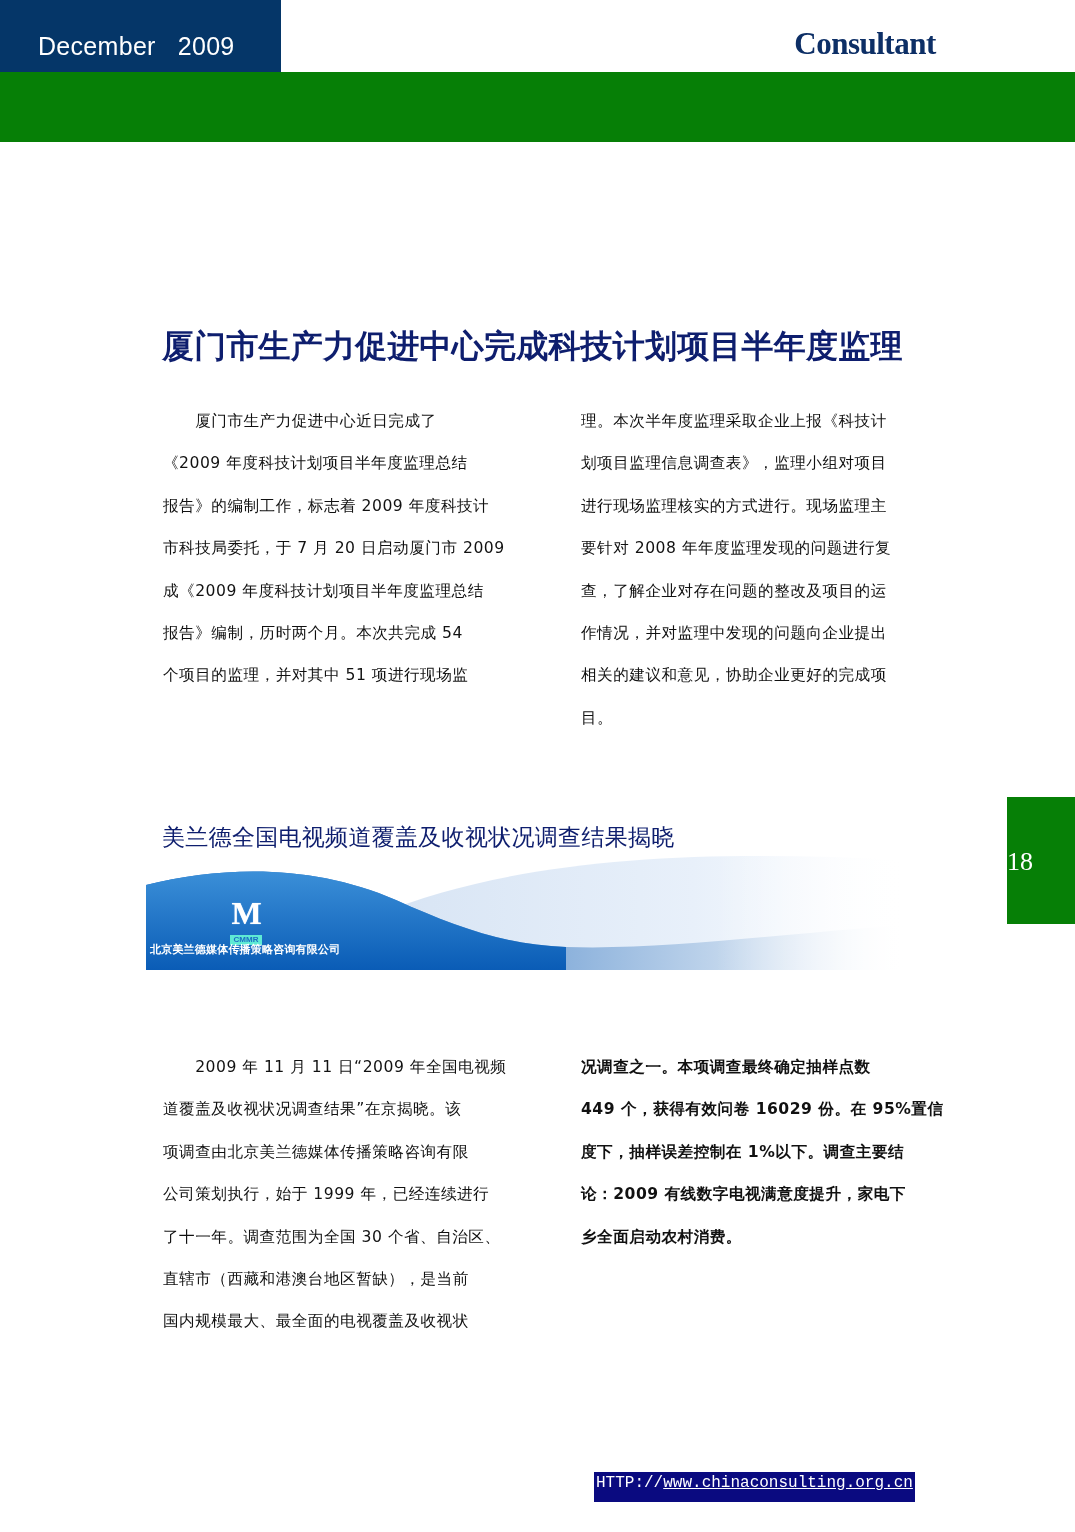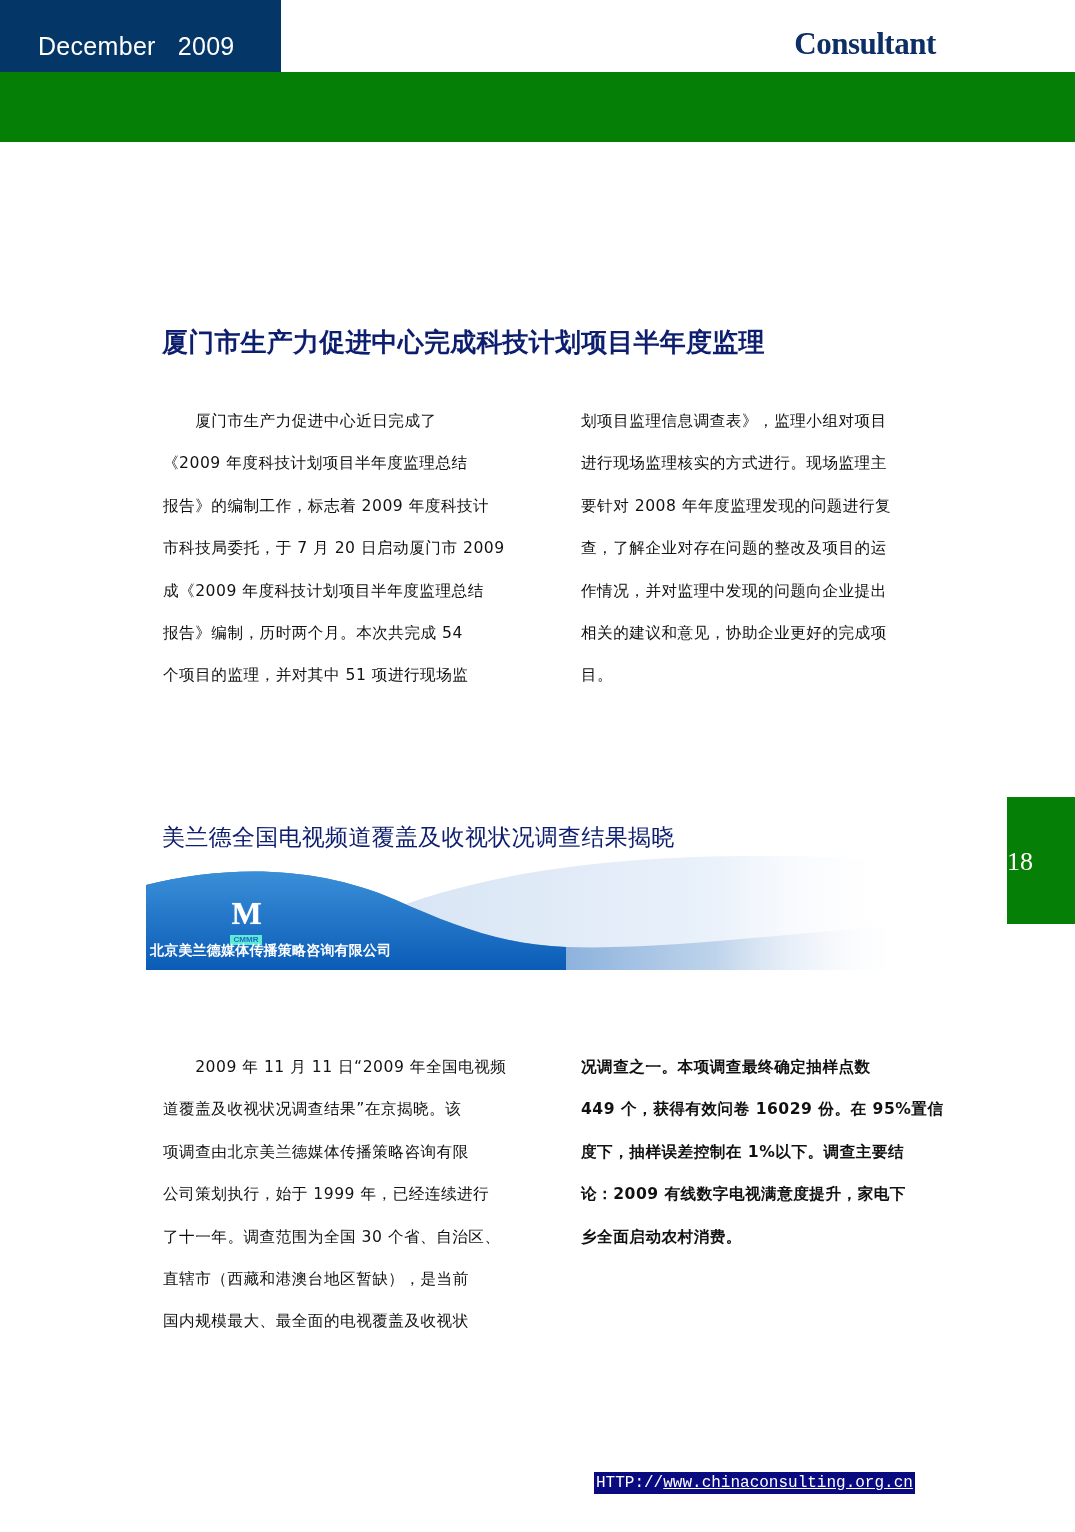--- a/index.html
+++ b/index.html
@@ -27,21 +27,21 @@
     .page-tab {
       position: absolute; left: 1007px; top: 797px; width: 68px; height: 127px;
       background: #067f06; color: #ffffff;
       font-family: "Liberation Serif", serif; font-size: 26px;
       text-align: left; line-height: 130px;
     }
     .headline {
       position: absolute; left: 162px; color: #0e1e6e; white-space: nowrap;
       font-family: "DejaVu Sans", sans-serif;
     }
-    .h1 { top: 325px; font-size: 26px; font-weight: bold; letter-spacing: 0.2px; font-family: Liberation Mono, monospace; }
+    .h1 { top: 325px; font-size: 32px; font-weight: bold; letter-spacing: 0.2px; font-family: Liberation Mono, monospace; }
     .h2 { top: 822px; font-size: 23px; font-family: "DejaVu Serif", serif; letter-spacing: 0.3px; }
     .col {
       position: absolute; width: 365px; font-size: 15.6px; color: #111;
       line-height: 42.4px; letter-spacing: 0.5px;
     }
     .col p { margin: 0; white-space: nowrap; }
     .c1a { left: 163px; top: 400px; }
     .c1b { left: 581px; top: 400px; }
     .c2a { left: 163px; top: 1046px; }
     .c2b { left: 581px; top: 1046px; font-weight: bold; }
@@ -58,24 +58,24 @@
       font-size: 32px; line-height: 28px; letter-spacing: -1px;
       text-shadow: 0 0 1px #cfe3ff;
     }
     .logo-cmmr {
       display: inline-block; margin-top: 2px; background: #5eead4; color: #1b6dc4;
       font-family: "Liberation Sans", sans-serif; font-size: 8px; font-weight: bold;
       padding: 0 4px; line-height: 10px;
     }
     .banner-company {
       position: absolute; left: 4px; top: 87px; color: #ffffff;
-      font-size: 14px; font-weight: bold; letter-spacing: 0.2px; white-space: nowrap;
+      font-size: 11px; font-weight: bold; letter-spacing: 0.2px; white-space: nowrap;
     }
     .footer-url {
-      position: absolute; left: 594px; top: 1472px; height: 22px;
+      position: absolute; left: 594px; top: 1472px; height: 30px;
       background: #0a0a80; color: #ffffff;
       font-family: "Liberation Mono", monospace; font-size: 16px; line-height: 22px;
       padding: 0 2px; white-space: nowrap;
     }
     .footer-url .link { text-decoration: underline; }
   </style>
 </head>
 <body>
 
 <div class="header-date"><span>December</span><span class="year">2009</span></div>
@@ -88,20 +88,21 @@
 <div class="col c1a">
   <p>　　厦门市生产力促进中心近日完成了</p>
   <p>《2009 年度科技计划项目半年度监理总结</p>
   <p>报告》的编制工作，标志着 2009 年度科技计</p>
   <p>市科技局委托，于 7 月 20 日启动厦门市 2009</p>
   <p>成《2009 年度科技计划项目半年度监理总结</p>
   <p>报告》编制，历时两个月。本次共完成 54</p>
   <p>个项目的监理，并对其中 51 项进行现场监</p>
 </div>
 <div class="col c1b">
+  <p>理。本次半年度监理采取企业上报《科技计</p>
   <p>划项目监理信息调查表》，监理小组对项目</p>
   <p>进行现场监理核实的方式进行。现场监理主</p>
   <p>要针对 2008 年年度监理发现的问题进行复</p>
   <p>查，了解企业对存在问题的整改及项目的运</p>
   <p>作情况，并对监理中发现的问题向企业提出</p>
   <p>相关的建议和意见，协助企业更好的完成项</p>
   <p>目。</p>
 </div>
 
 <div class="banner">

